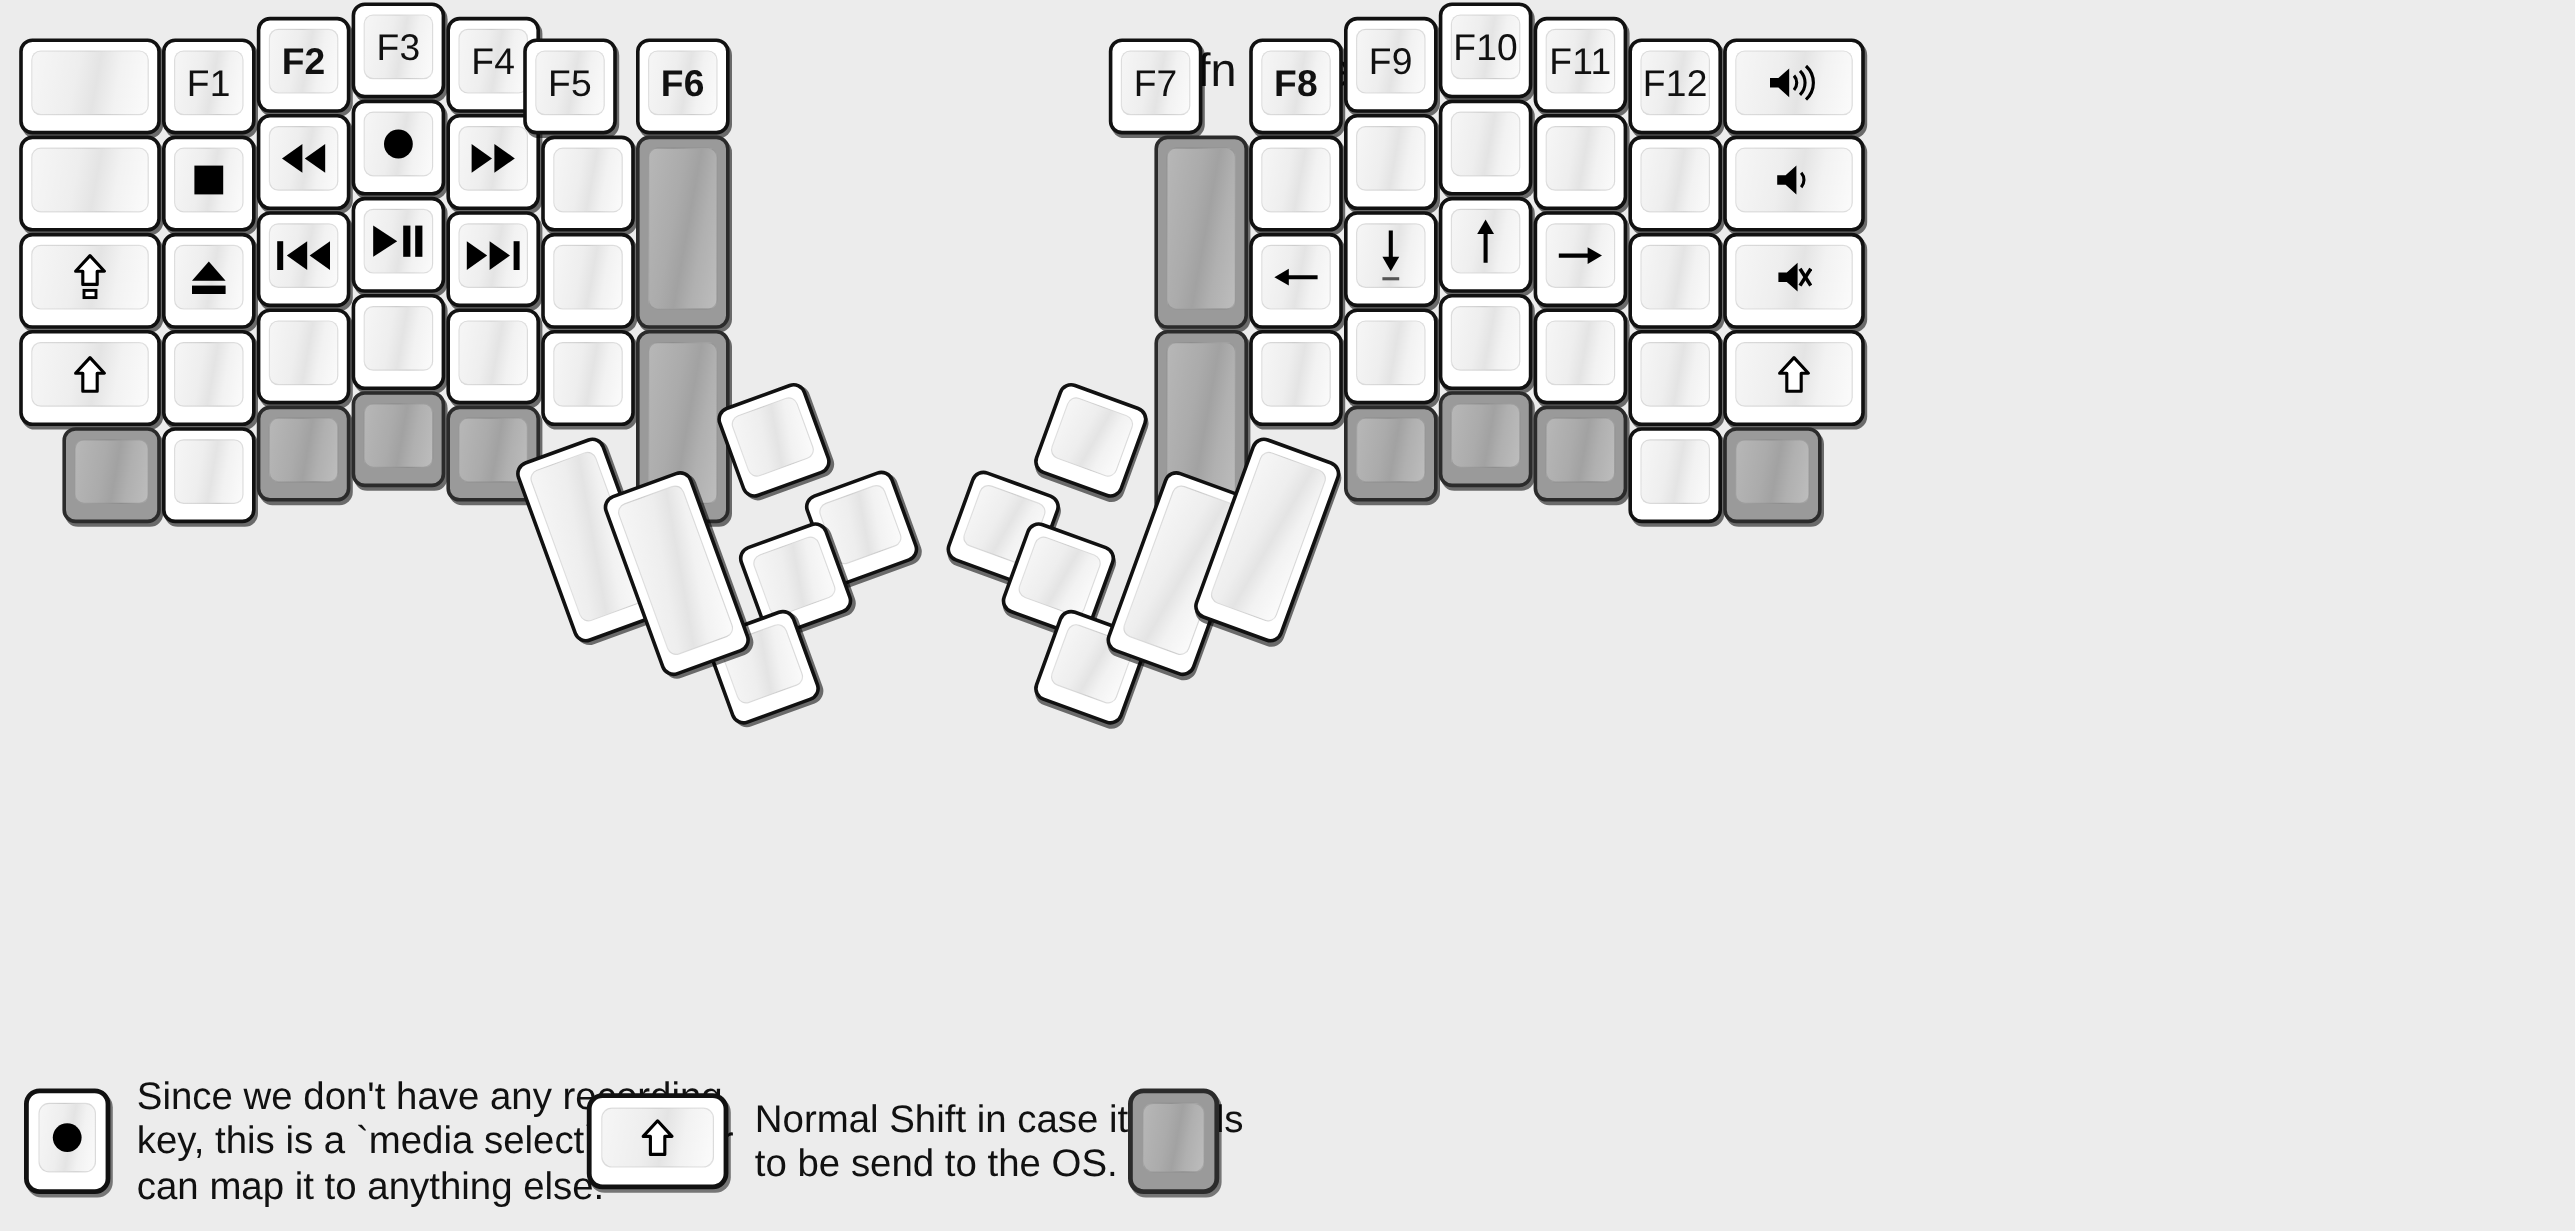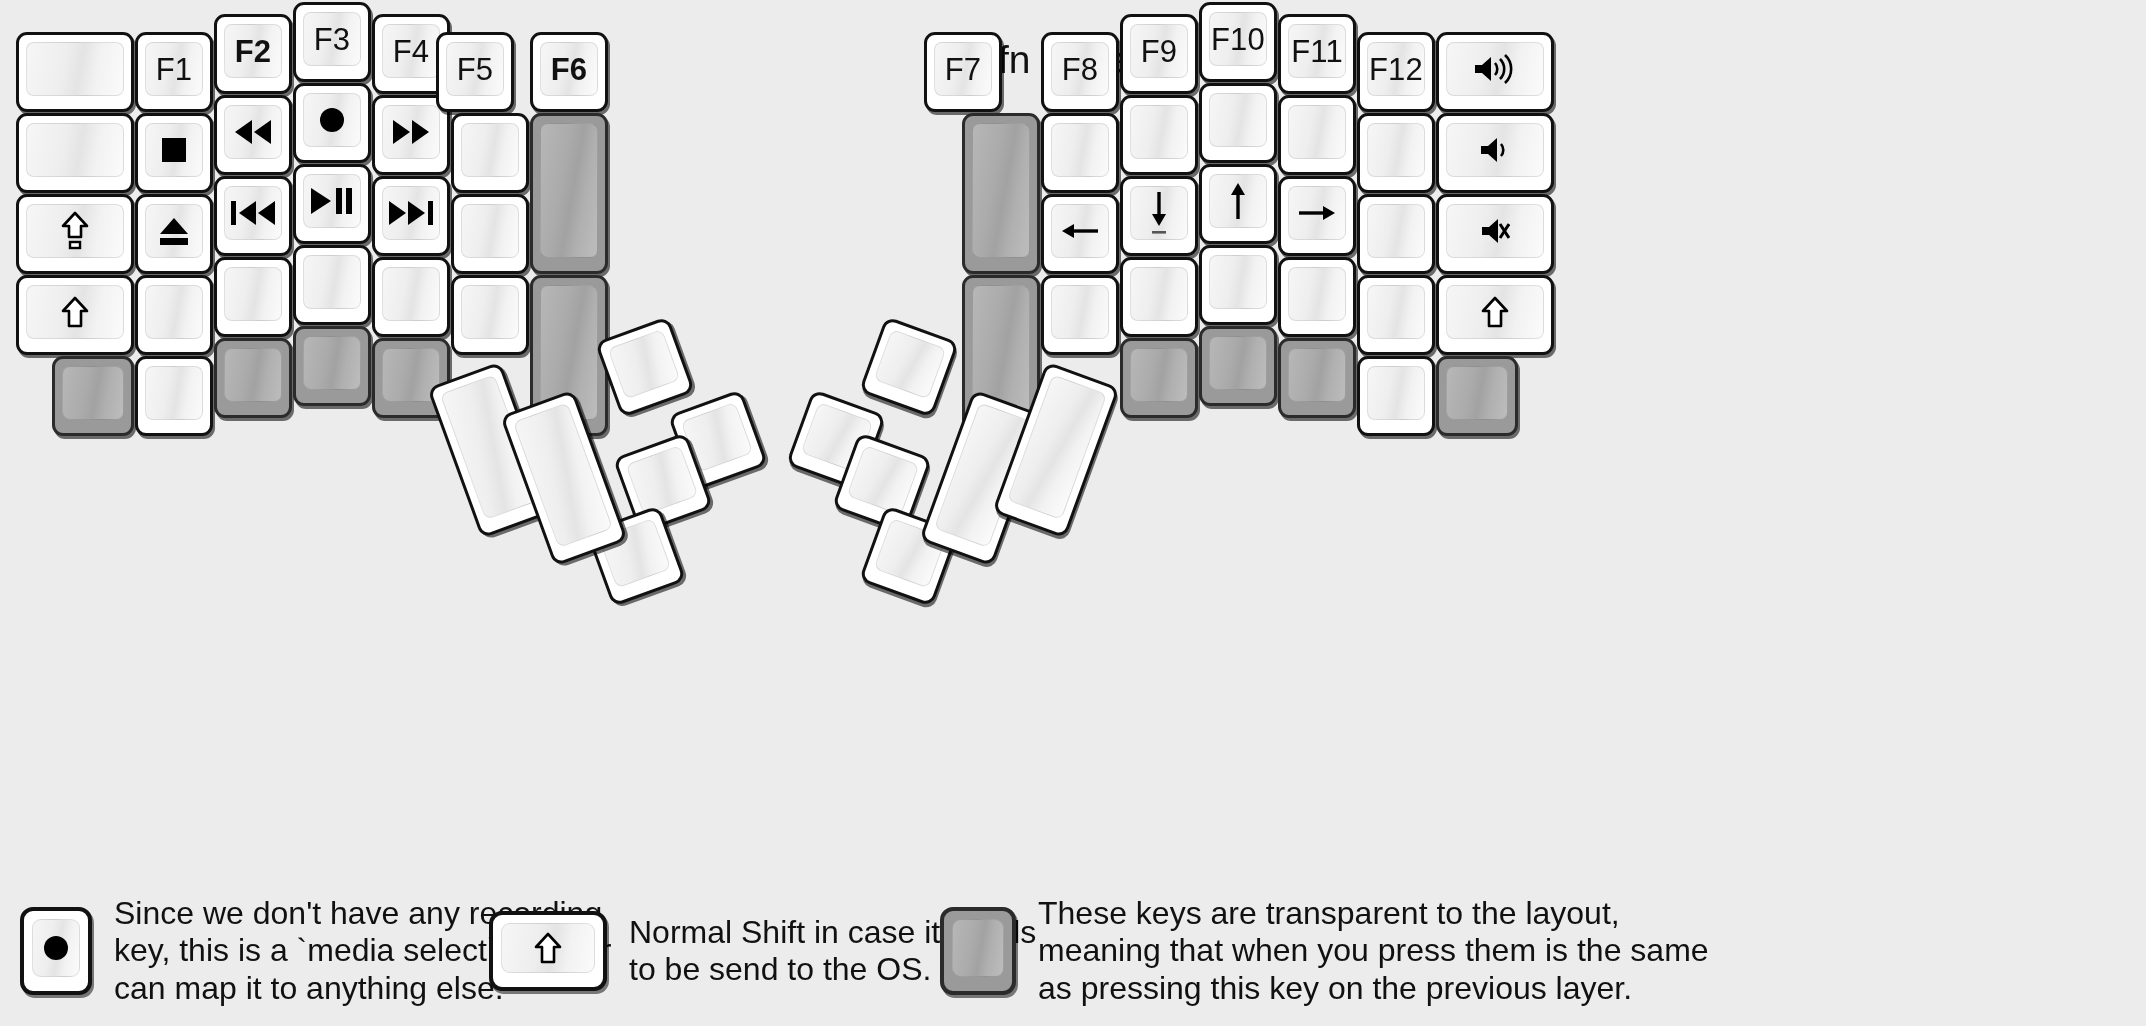--- a/index.html
+++ b/index.html
@@ -304,21 +304,21 @@
         <div class="inner">
           <span class="lbl">F7</span>
         </div>
       </div>
       <div class="key trans" style="left: 962px; top: 113px; width: 78px; height: 161px;">
         <div class="inner"></div>
       </div>
       <div class="key trans" style="left: 962px; top: 275px; width: 78px; height: 161px;">
         <div class="inner"></div>
       </div>
-      <div class="key" style="left: 1041px; top: 32px; width: 78px; height: 80px;">
+      <div class="key" style="left: 1041px; top: 32px; width: 78px; height: 80px; font-weight: bold;">
         <div class="inner">
           <span class="lbl">F8</span>
         </div>
       </div>
       <div class="key" style="left: 1041px; top: 113px; width: 78px; height: 80px;">
         <div class="inner"></div>
       </div>
       <div class="key" style="left: 1041px; top: 194px; width: 78px; height: 80px;">
         <div class="inner">
           <span class="glyph">
@@ -518,19 +518,16 @@
         </div>
         <div class="txt">Normal Shift in case it needs
 to be send to the OS.</div>
       </div>
       <div class="lg" style="left: 940px;">
         <div class="cap">
           <div class="capbox trans" style="width: 76px; height: 88px;">
             <div class="inner"></div>
           </div>
         </div>
-        <div class="txt">These keys are transparent to the layout,
-meaning that when you press them is the same
-as pressing this key on the previous layer.</div>
       </div>
     </div>
 
 </div>
 
 </body></html>

